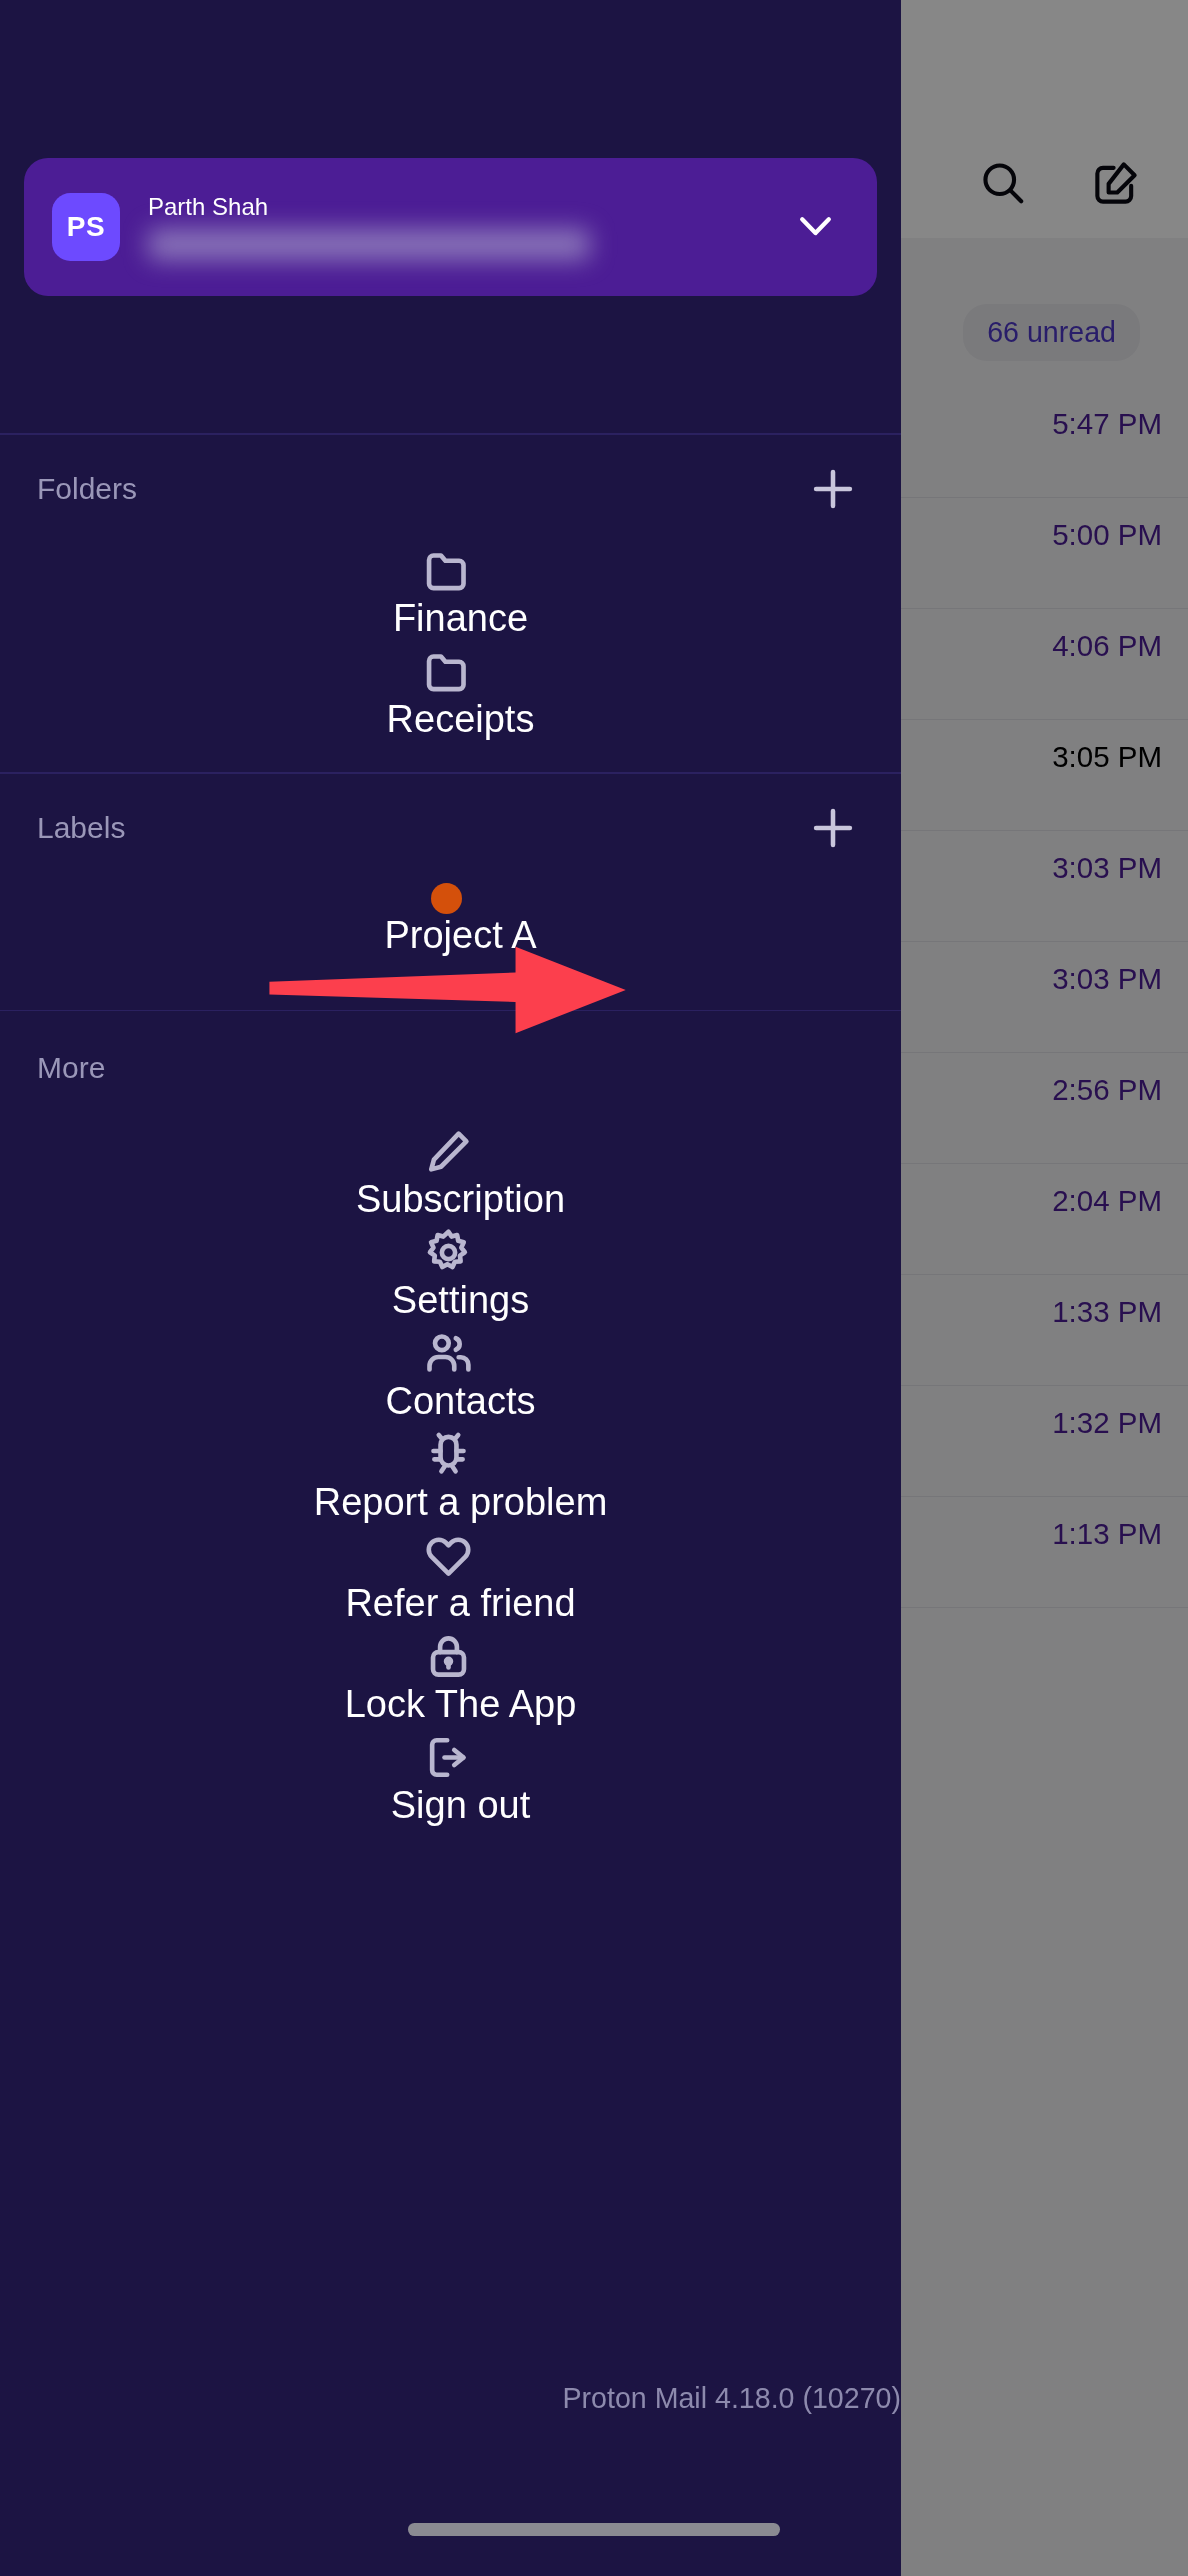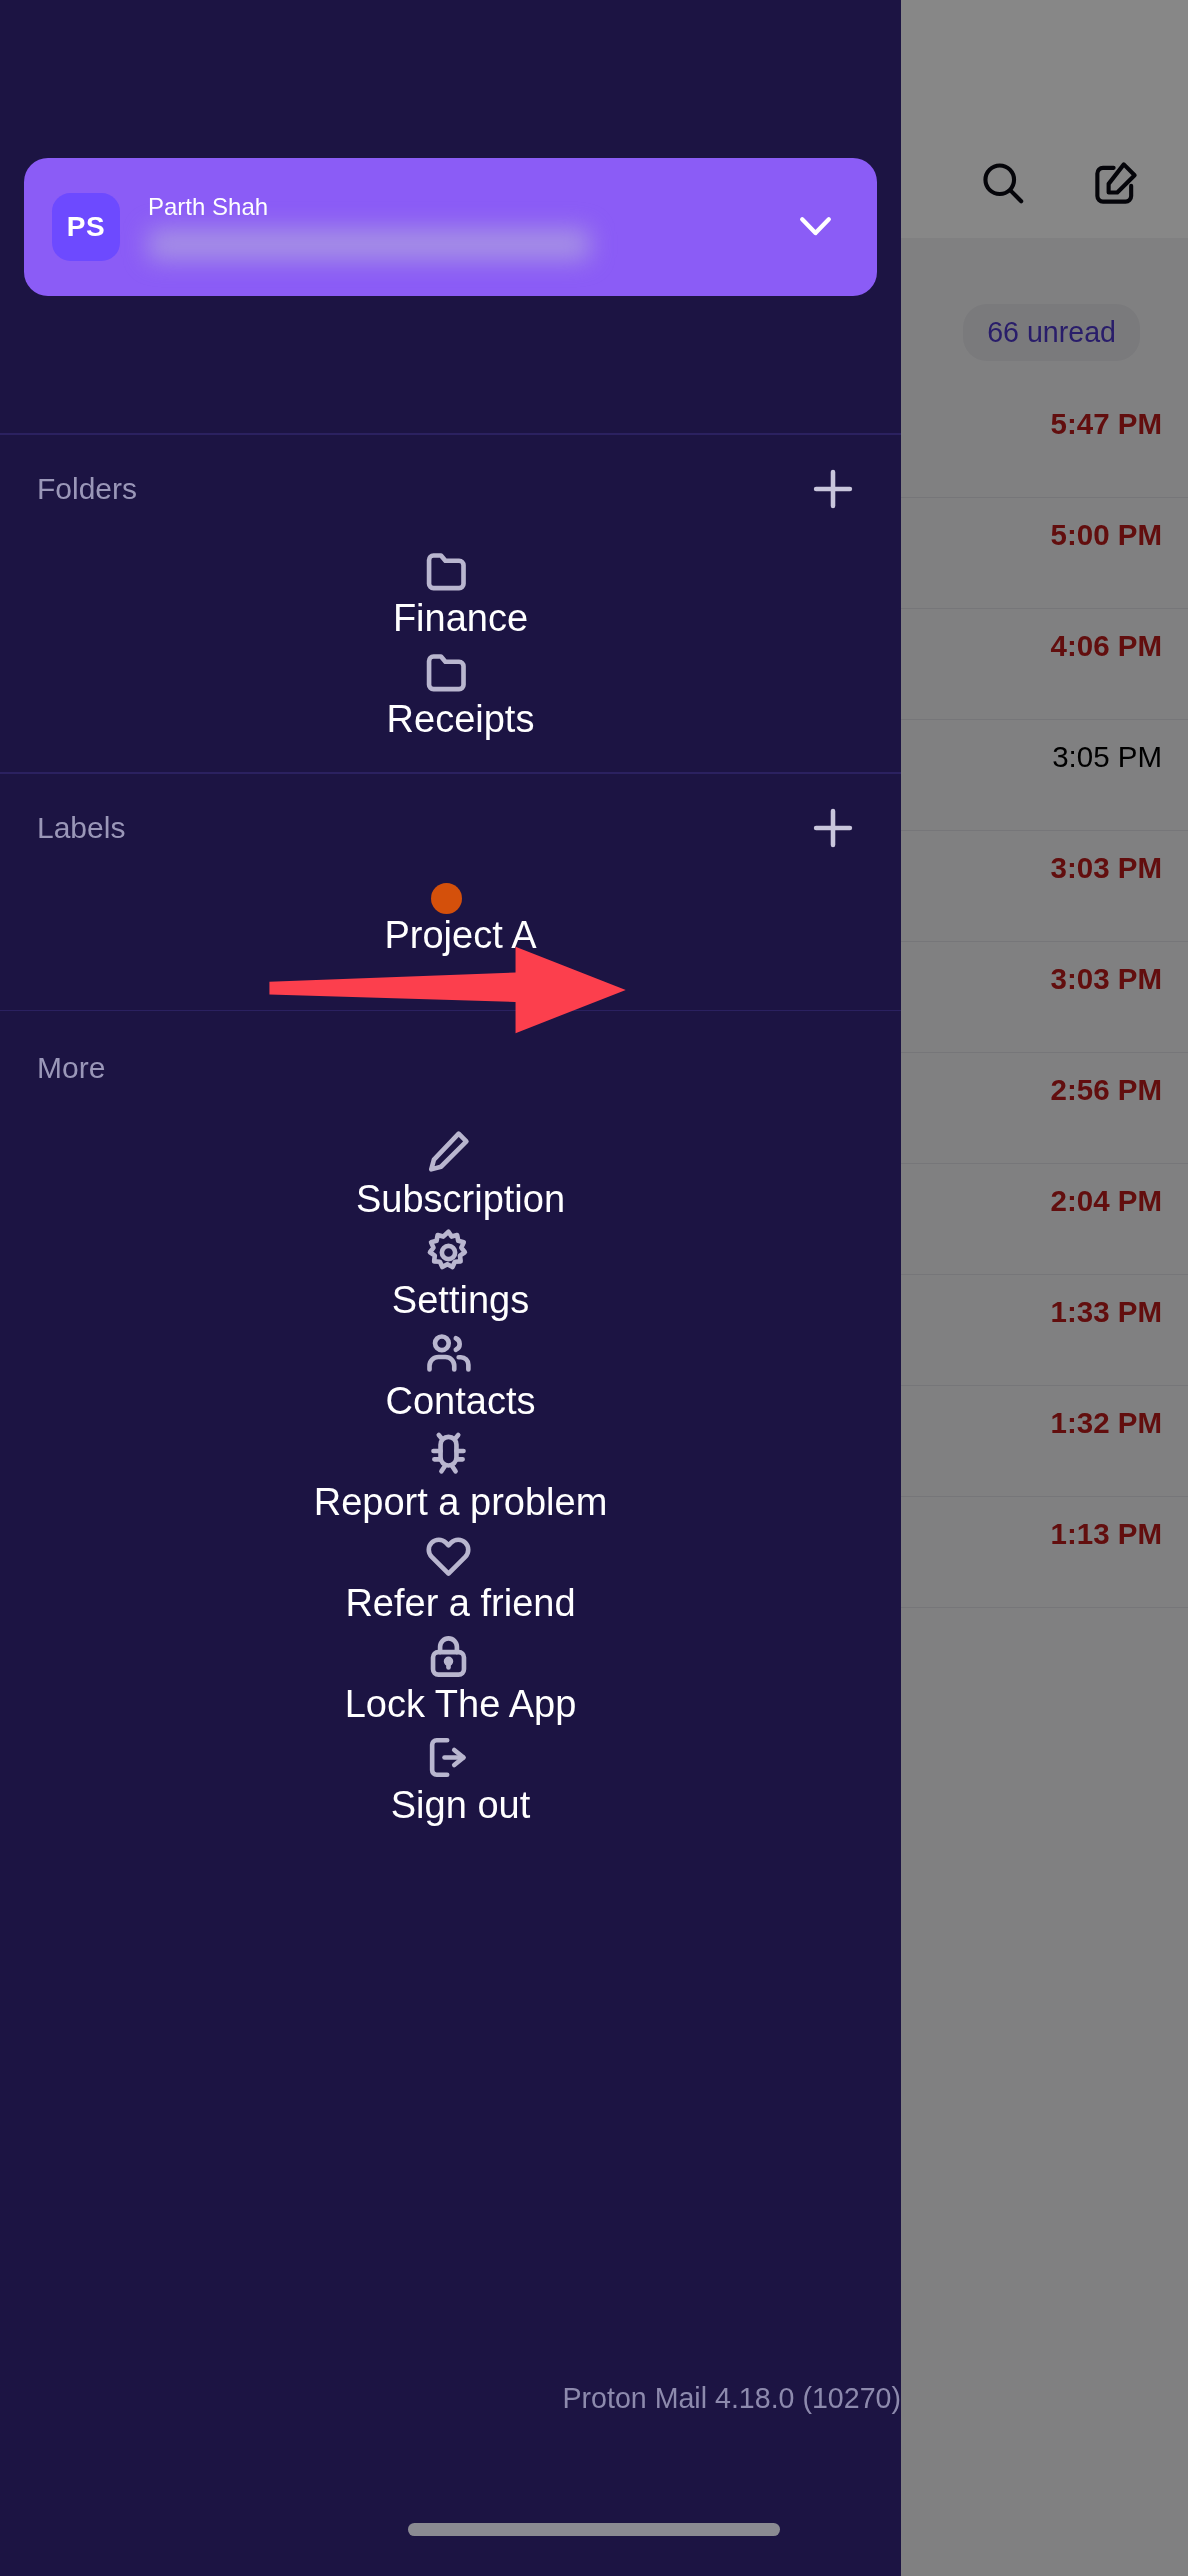--- a/index.html
+++ b/index.html
@@ -41,42 +41,42 @@
     position:absolute; top:387px; left:0; right:0; bottom:0;
   }
   .mail-row {
     position:relative;
     height:111px;
     border-bottom:0.9px solid #dfdfe4;
     padding:0 26px;
   }
   .mail-row .time {
     position:absolute; right:26px; top:20px;
-    font-size:29.5px; font-weight:700; color:#b91c1c;
+    font-size:29.5px; font-weight:400; color:#4c1d95;
     white-space:nowrap;
   }
   .mail-row.read .time { font-weight:400; color:#000000; }
 
   
   .drawer {
     position:absolute; top:0; left:0;
     width:901px; height:2576px;
     background:#1c1443;
     z-index:10;
     overflow:hidden;
   }
   .drawer-scroll {
     position:absolute; top:0; left:0; right:0; bottom:136px;
   }
 
   
   .account-card {
     position:absolute; top:158px; left:24px;
     width:853px; height:138px;
-    background:#8b5cf6;
+    background:#4c1d95;
     border-radius:24px;
     display:flex; align-items:center;
     padding:0 28px;
     z-index:3;
   }
   .avatar {
     width:68px; height:68px; border-radius:18.4px;
     background:#6d4aff; color:#ffffff;
     display:flex; align-items:center; justify-content:center;
     font-size:28px; font-weight:600; letter-spacing:0.5px;

